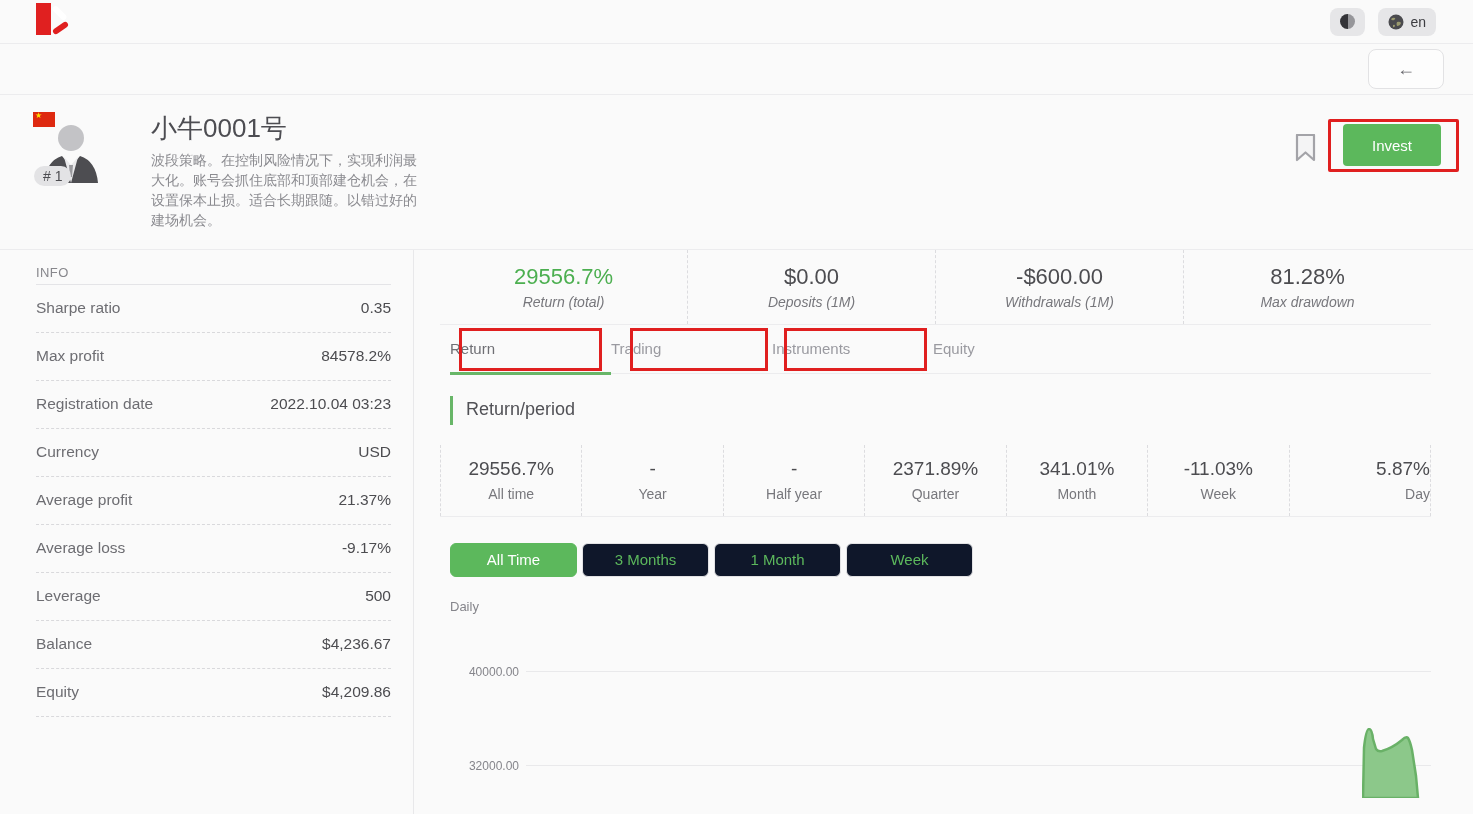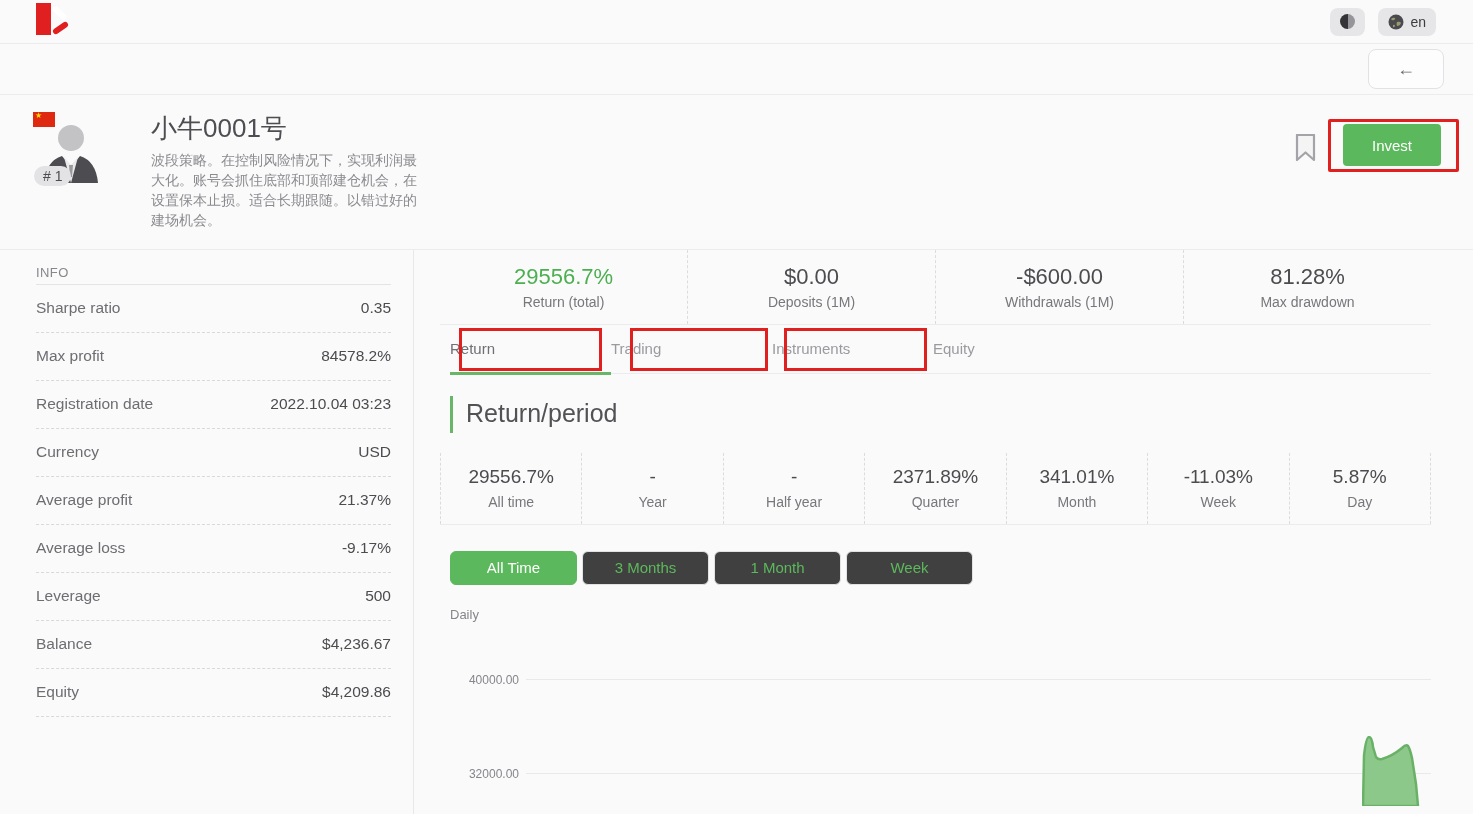--- a/index.html
+++ b/index.html
@@ -86,55 +86,55 @@
   .content { flex:1; padding:0 42px 0 26px; }
   
   .summary { display:flex; height:75px; border-bottom:1px solid #ececee; }
   .summary .cell {
     flex:1; display:flex; flex-direction:column; align-items:center; justify-content:center;
     border-left:1px dashed #dcdcdf; gap:4px;
   }
   .summary .cell:first-child { border-left:none; }
   .summary .val { font-size:22px; color:#4c4c50; }
   .summary .val.green { color:#4caf50; }
-  .summary .lbl { font-size:14px; color:#77777c; }
+  .summary .lbl { font-size:14px; color:#77777c;font-style:italic; }
   
   .tabs { display:flex; height:49px; border-bottom:1px solid #ececee; margin-left:10px; }
   .tab {
     width:161px; position:relative; display:flex; align-items:center; justify-content:flex-start;
     font-size:15px; color:#9a9aa0; cursor:pointer;
   }
   .tab.active { color:#6f6f74; }
   .tab.active::after {
     content:""; position:absolute; left:0; right:0; bottom:-2px; height:3px; background:#68b668;
   }
   .tab .red-box {
     position:absolute; top:3px; bottom:2px; border:3px solid #e01f1f; pointer-events:none;
   }
   .tab.a1 .red-box { left:9px; right:9px; }
   .tab.a2 .red-box { left:19px; right:4px; }
   .tab.a3 .red-box { left:12px; right:6px; }
   
   .section-head { margin:22px 0 0 10px; border-left:3px solid #68b668; padding:3px 0 5px 13px; }
-  .section-title { font-size:25px; color:#515156; }
+  .section-title { font-size:18px; color:#515156; }
   .section-sub { font-size:13.5px; color:#7d7d82; margin-top:8px; }
   
   .periods { display:flex; height:72px; margin-top:20px; border-bottom:1px solid #ececee; }
   .periods .cell {
     flex:1; display:flex; flex-direction:column; align-items:center; justify-content:center;
     border-left:1px dashed #dcdcdf; gap:6px;
   }
-  .periods .cell:last-child { border-right:1px dashed #dcdcdf; }
+  .periods .cell:last-child { border-right:1px dashed #dcdcdf;align-items:flex-end; }
   .periods .val { font-size:19px; color:#4c4c50; }
   .periods .lbl { font-size:14px; color:#77777c; }
   
   .ranges { display:flex; gap:5px; margin:26px 0 0 10px; }
   .range-btn {
     width:127px; height:34px; border-radius:6px; font-size:15px; cursor:pointer;
-    background:#404040; border:1px solid #e2e2e4; color:#5cb85c; font-family:inherit;
+    background:#0f172a; border:1px solid #e2e2e4; color:#5cb85c; font-family:inherit;
   }
   .range-btn.active { background:#5cb85c; border-color:#5cb85c; color:#fff; }
   
   .daily-lbl { font-size:13px; color:#85858b; margin:22px 0 0 10px; }
   .chart { position:relative; margin-top:24px; height:160px; }
   .grid-row { position:absolute; left:0; right:0; display:flex; align-items:center; }
   .grid-row.r1 { top:27px; }
   .grid-row.r2 { top:121px; }
   .tick { width:86px; text-align:right; font-size:12px; color:#85858b; padding-right:7px; }
   .grid-line { flex:1; height:1px; background:#e9e9eb; }

